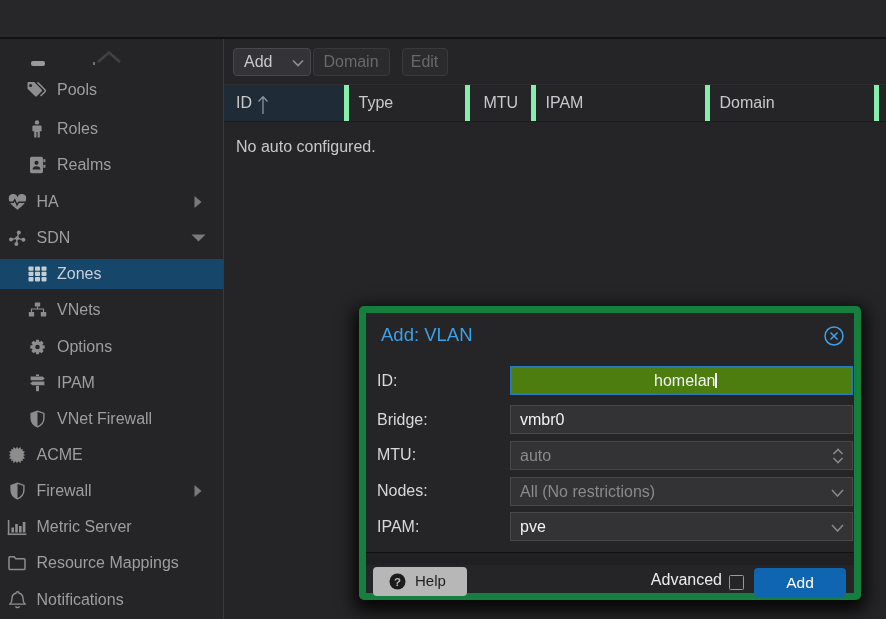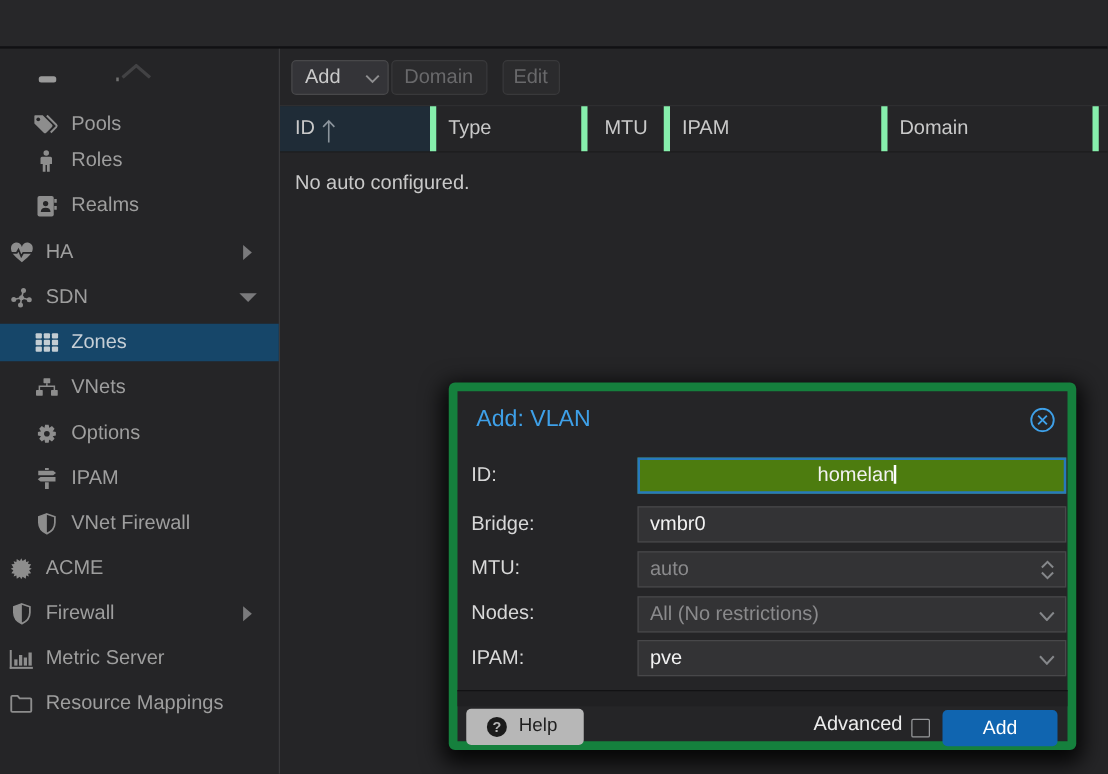--- a/index.html
+++ b/index.html
@@ -38,21 +38,21 @@
 <div class="abs" id="titlebar">
     <span>Datacenter</span>
   </div>
 <div class="abs" id="sidebar">
 <div style="position:absolute;left:31px;top:22px;width:14px;height:4.5px;background:#9a9a9a;border-radius:2px"></div>
 <div style="position:absolute;left:92.5px;top:22.5px;width:2.5px;height:3.5px;background:#707070"></div>
 <svg style="position:absolute;left:97px;top:12px" width="24" height="12" viewBox="0 0 24 12">
       <path fill="none" stroke="#424244" stroke-width="2.6" d="M1 11 L12 1.5 L23 11"></path>
     </svg>
 
-<div class="trow" style="top:46px">
+<div class="trow" style="top:36px">
 <svg class="icon" style="left:27px" width="20" height="17" viewBox="0 0 20 17">
         <path fill="#8d8d8d" d="M0.5 1 v6.2 L8 14.6 q1 1 2 0 l4.6-4.6 q1-1 0-2 L7.2 0.6 H1 z"></path>
         <circle cx="3.6" cy="3.9" r="1.5" fill="#252527"></circle>
         <path fill="none" stroke="#8d8d8d" stroke-width="1.6" d="M10.5 0.9 l7.4 7.4 q0.9 0.9 0 1.9 L13.6 14.5"></path>
       </svg>
 <span class="lbl" style="left:57px">Pools</span>
     </div>
 
 <div class="trow" style="top:75px">
 <svg class="icon" style="left:31px" width="12" height="18" viewBox="0 0 12 18">
@@ -192,20 +192,27 @@
 <span class="lbl" style="left:36.5px">Metric Server</span>
     </div>
 
 <div class="trow" style="top:509px">
 <svg class="icon" style="left:8px" width="19" height="16" viewBox="0 0 19 16">
         <path fill="none" stroke="#8d8d8d" stroke-width="1.5" d="M1 13.6 V2.6 q0-0.9 0.9-0.9 h4.2 l1.6 2 h8.4 q0.9 0 0.9 0.9 v9 q0 0.9-0.9 0.9 H1.9 q-0.9 0-0.9-0.9 z"></path>
       </svg>
 <span class="lbl" style="left:36.5px">Resource Mappings</span>
     </div>
 
+<div class="trow" style="top:545.5px">
+<svg class="icon" style="left:9px" width="17" height="18" viewBox="0 0 17 18">
+        <path fill="none" stroke="#8d8d8d" stroke-width="1.4" d="M6.9 2.3 a1.6 1.6 0 0 1 3.2 0 c2.6 0.7 3.9 2.8 3.9 5.2 0 3.6 0.9 4.6 2 5.6 H1 c1.1-1 2-2 2-5.6 0-2.4 1.3-4.5 3.9-5.2 z"></path>
+        <path fill="none" stroke="#8d8d8d" stroke-width="1.4" d="M6.6 15.2 a2 2 0 0 0 3.8 0"></path>
+      </svg>
+<span class="lbl" style="left:36.5px">Notifications</span>
+    </div>
 </div>
 <div class="abs" id="content">
 <div class="btn btn-on" style="left:9px;top:9px;width:66px;text-align:left;padding-left:10px;">Add<svg style="position:absolute;right:6px;top:10px" width="12" height="8" viewBox="0 0 12 8">
         <path fill="none" stroke="#8f8f91" stroke-width="1.6" d="M1 1.5 L6 6.5 L11 1.5"></path>
       </svg></div>
 <div class="btn btn-off" style="left:88.5px;top:9px;width:75px;">Domain</div>
 <div class="btn btn-off" style="left:177.5px;top:9px;width:44px;">Edit</div>
 <div id="ghead">
 <div class="hcell" style="left:0;width:125px;background:#1f2c37;padding-left:12px;">ID<svg style="position:absolute;left:33px;top:9.5px" width="12" height="20" viewBox="0 0 12 20">
           <path fill="none" stroke="#8b949c" stroke-width="1.3" d="M6 19 V2 M1.5 6.5 L6 1.8 L10.5 6.5"></path>

